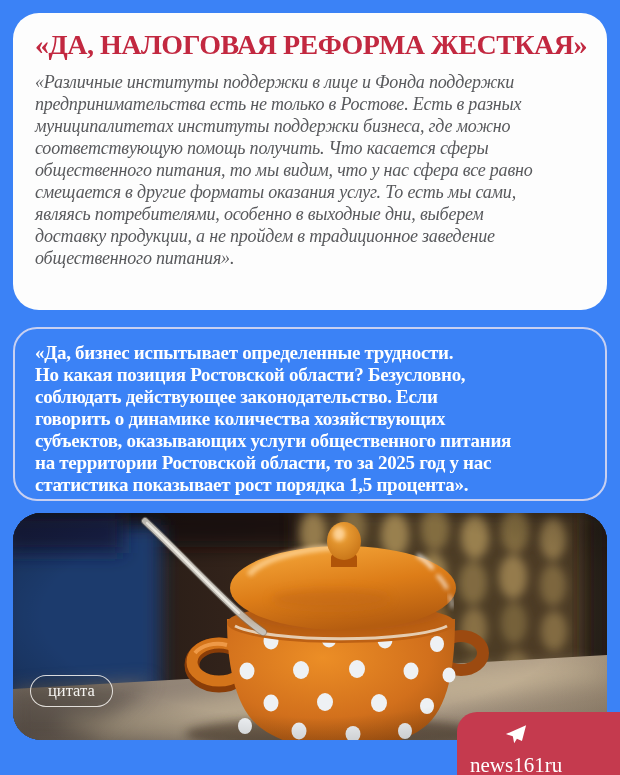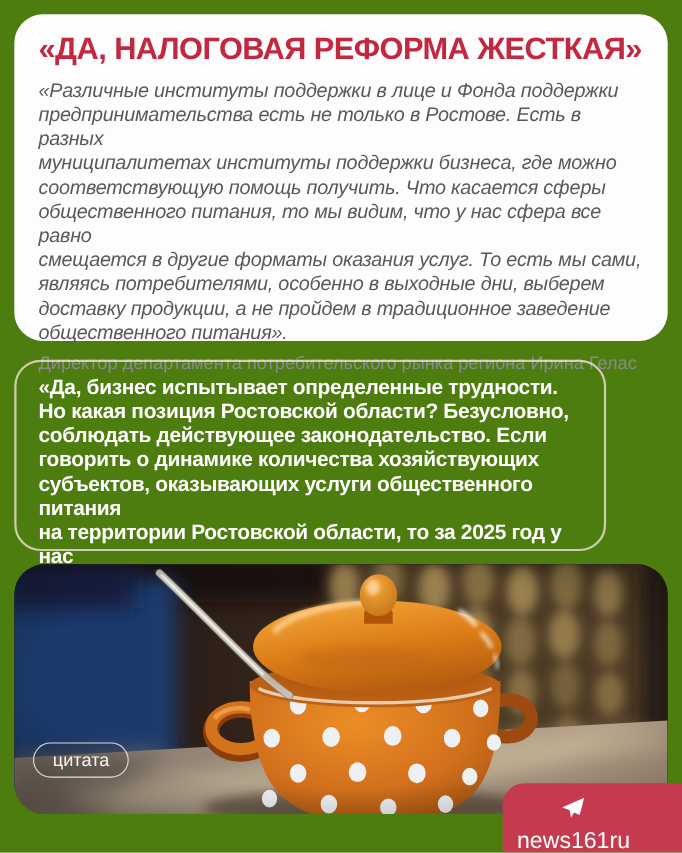--- a/index.html
+++ b/index.html
@@ -1,17 +1,17 @@
 <!DOCTYPE html>
 <html><head>
 <meta charset="utf-8">
 <style>
   html,body{margin:0;padding:0;}
   body{width:620px;height:775px;font-family:"Liberation Sans",sans-serif;}
-  .canvas{position:relative;width:620px;height:775px;background:#4d7c0f;overflow:hidden;}
+  .canvas{position:relative;width:620px;height:775px;background:#3b82f6;overflow:hidden;font-family:Liberation Serif, serif;}
 
   
   .quote-card{
     position:absolute;left:13px;top:13px;width:594px;height:297px;
     background:#fdfdfd;border-radius:26px;box-sizing:border-box;
     padding:15px 22px 12px 22px;
   }
   .headline{
     margin:0 0 9px 0;color:#c22840;font-weight:bold;
     font-size:28px;line-height:34px;letter-spacing:-0.5px;white-space:nowrap;
@@ -19,21 +19,21 @@
   .quote-text{
     margin:0;color:#58595c;font-style:italic;font-size:18px;line-height:22px;
     white-space:pre-line;letter-spacing:-0.2px;
   }
   .attribution{
     margin:7px 0 0 0;color:#8a8b8e;font-size:16.5px;line-height:20px;white-space:nowrap;
   }
 
   
   .highlight-box{
-    position:absolute;left:13px;top:327px;width:538px;height:174px;
+    position:absolute;left:13px;top:327px;width:594px;height:174px;
     box-sizing:border-box;border:2px solid rgba(255,238,238,0.72);
     border-radius:24px;background:transparent;
     padding:13px 20px;
   }
   .highlight-text{
     margin:0;color:#ffffff;font-weight:bold;font-size:19px;line-height:22px;
     white-space:pre-line;letter-spacing:-0.3px;
   }
 
   
@@ -71,21 +71,20 @@
     <h1 class="headline">«ДА, НАЛОГОВАЯ РЕФОРМА ЖЕСТКАЯ»</h1>
     <p class="quote-text">«Различные институты поддержки в лице и Фонда поддержки
 предпринимательства есть не только в Ростове. Есть в разных
 муниципалитетах институты поддержки бизнеса, где можно
 соответствующую помощь получить. Что касается сферы
 общественного питания, то мы видим, что у нас сфера все равно
 смещается в другие форматы оказания услуг. То есть мы сами,
 являясь потребителями, особенно в выходные дни, выберем
 доставку продукции, а не пройдем в традиционное заведение
 общественного питания».</p>
-    <p class="attribution">Директор департамента потребительского рынка региона Ирина Гелас</p>
   </div>
 
   <div class="highlight-box">
     <p class="highlight-text">«Да, бизнес испытывает определенные трудности.
 Но какая позиция Ростовской области? Безусловно,
 соблюдать действующее законодательство. Если
 говорить о динамике количества хозяйствующих
 субъектов, оказывающих услуги общественного питания
 на территории Ростовской области, то за 2025 год у нас
 статистика показывает рост порядка 1,5 процента».</p>

